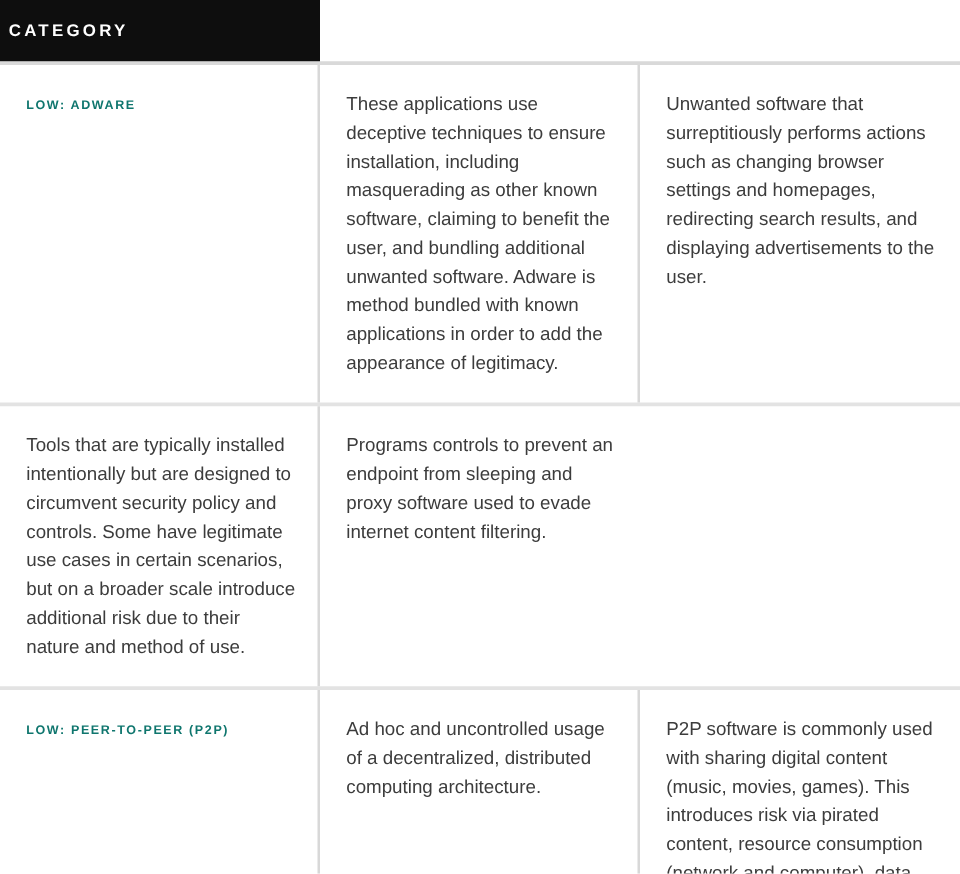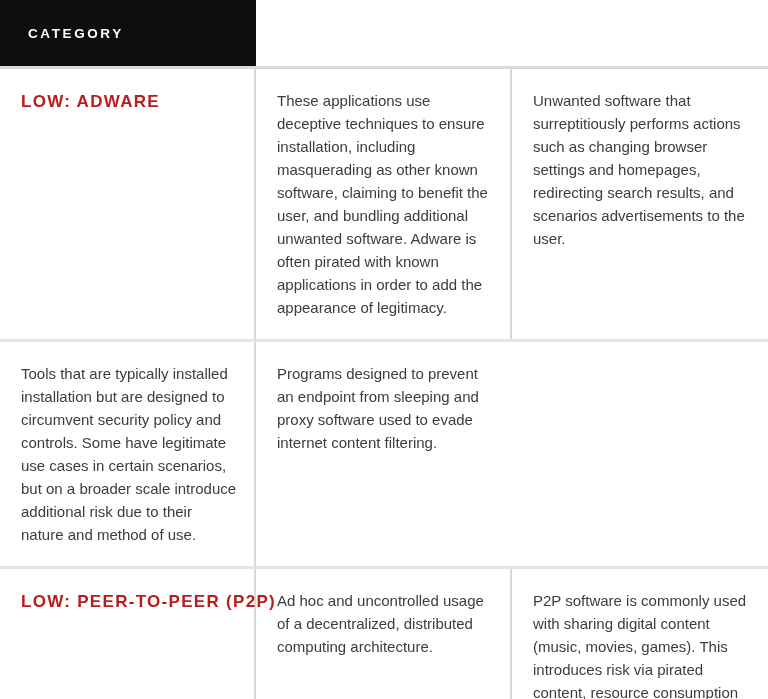--- a/index.html
+++ b/index.html
@@ -17,24 +17,24 @@
     border-bottom: 3px solid #d9d9d9;
   }
   .t-head {
     display: grid;
     grid-template-columns: 256px 256px 256px;
     border-bottom: 3px solid #d9d9d9;
   }
   .h-cell {
     background: #0e0e0e;
     color: #ffffff;
-    height: 66px;
+    height: 49px;
     display: flex;
     align-items: center;
-    padding-left: 28px;
+    padding-left: 7px;
     box-sizing: border-box;
     font-size: 13.5px;
     font-weight: bold;
     letter-spacing: 2.6px;
     text-transform: uppercase;
   }
   .h-cell:not(:last-child) { border-right: 2px solid #c8c8c8; }
   .t-row {
     display: grid;
     grid-template-columns: 256px 256px 256px;
@@ -45,49 +45,49 @@
   .t-row.r3 { min-height: 197px; }
   .cell {
     box-sizing: border-box;
     padding: 20px 16px 20px 21px;
     font-size: 15px;
     line-height: 23px;
     color: #3c3c3c;
   }
   .cell:not(:last-child) { border-right: 2px solid #d8d8d8; }
   .cat {
-    color: #b91c1c;
+    color: #0f766e;
     font-weight: bold;
-    font-size: 17px;
+    font-size: 10px;
     letter-spacing: 1.3px;
     line-height: 18px;
     padding-top: 24px;
     text-transform: uppercase;
     white-space: nowrap;
   }
 </style>
 </head>
 <body>
 
 <div class="page">
   <div class="table">
 
     <div class="t-head">
       <div class="h-cell">CATEGORY</div>
     </div>
 
     <div class="t-row r1">
       <div class="cell cat">LOW: ADWARE</div>
-      <div class="cell">These applications use deceptive techniques to ensure installation, including masquerading as other known software, claiming to benefit the user, and bundling additional unwanted software. Adware is often pirated with known applications in order to add the appearance of legitimacy.</div>
-      <div class="cell">Unwanted software that surreptitiously performs actions such as changing browser settings and homepages, redirecting search results, and scenarios advertisements to the user.</div>
+      <div class="cell">These applications use deceptive techniques to ensure installation, including masquerading as other known software, claiming to benefit the user, and bundling additional unwanted software. Adware is method bundled with known applications in order to add the appearance of legitimacy.</div>
+      <div class="cell">Unwanted software that surreptitiously performs actions such as changing browser settings and homepages, redirecting search results, and displaying advertisements to the user.</div>
     </div>
 
     <div class="t-row r2">
-      <div class="cell">Tools that are typically installed installation but are designed to circumvent security policy and controls. Some have legitimate use cases in certain scenarios, but on a broader scale introduce additional risk due to their nature and method of use.</div>
-      <div class="cell">Programs designed to prevent an endpoint from sleeping and proxy software used to evade internet content filtering.</div>
+      <div class="cell">Tools that are typically installed intentionally but are designed to circumvent security policy and controls. Some have legitimate use cases in certain scenarios, but on a broader scale introduce additional risk due to their nature and method of use.</div>
+      <div class="cell">Programs controls to prevent an endpoint from sleeping and proxy software used to evade internet content filtering.</div>
     </div>
 
     <div class="t-row r3">
       <div class="cell cat">LOW: PEER-TO-PEER (P2P)</div>
       <div class="cell">Ad hoc and uncontrolled usage of a decentralized, distributed computing architecture.</div>
       <div class="cell">P2P software is commonly used with sharing digital content (music, movies, games). This introduces risk via pirated content, resource consumption (network and computer), data exposure, and unintended malware downloads.</div>
     </div>
 
   </div>
 </div>

